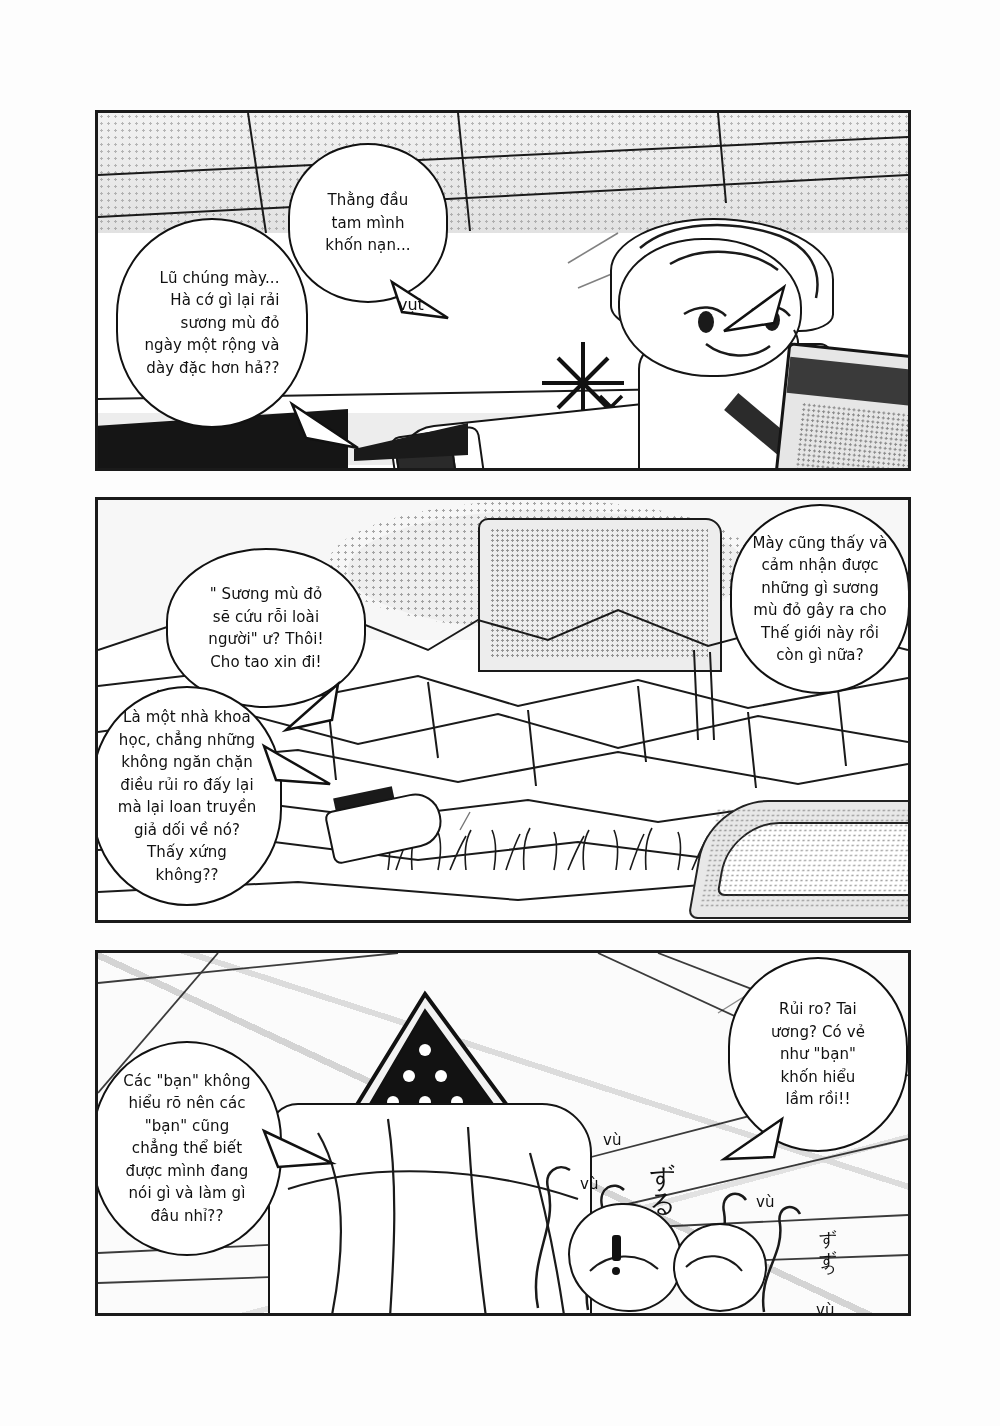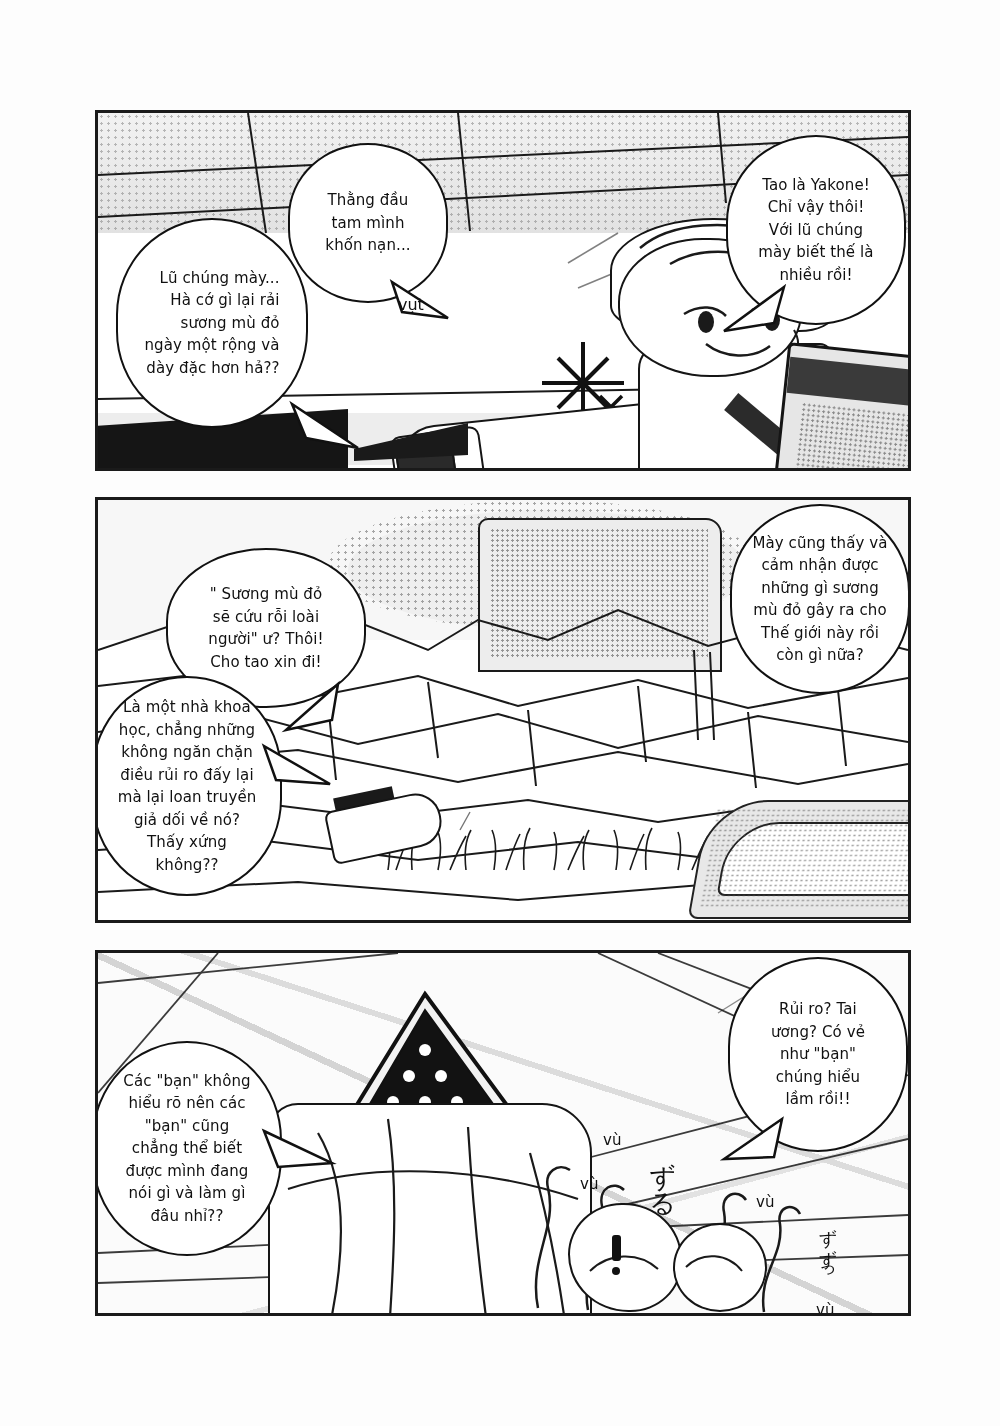--- a/index.html
+++ b/index.html
@@ -320,27 +320,20 @@
 
     <div class="balloon" style="left:190px; top:30px; width:160px; height:160px;">
       <div class="txt">Thằng đầu
 tam mình
 khốn nạn...</div>
     </div>
     <svg class="tail" style="left:290px;top:165px;width:70px;height:50px" viewBox="0 0 70 50">
       <path d="M4 4 L60 40 L14 34 Z" fill="#fff" stroke="#111" stroke-width="2.5"></path>
     </svg>
 
-    <div class="balloon" style="left:628px; top:22px; width:180px; height:190px;">
-      <div class="txt">Tao là Yakone!
-Chỉ vậy thôi!
-Với lũ chúng
-mày biết thế là
-nhiều rồi!</div>
-    </div>
     <svg class="tail" style="left:620px;top:170px;width:70px;height:60px" viewBox="0 0 70 60">
       <path d="M66 4 L6 48 L56 40 Z" fill="#fff" stroke="#111" stroke-width="2.5"></path>
     </svg>
 
     <div class="sfx" style="left:300px; top:182px; font-size:16px;">vụt</div>
   </div>
 
   <div class="panel" id="panel-2">
 
     <div class="art" id="p2-sky"></div>
@@ -395,21 +388,21 @@
     <div class="balloon" style="left:68px; top:48px; width:200px; height:160px;">
       <div class="txt">" Sương mù đỏ
 sẽ cứu rỗi loài
 người" ư? Thôi!
 Cho tao xin đi!</div>
     </div>
     <svg class="tail" style="left:180px;top:180px;width:70px;height:60px" viewBox="0 0 70 60">
       <path d="M60 4 L8 50 L54 40 Z" fill="#fff" stroke="#111" stroke-width="2.5"></path>
     </svg>
 
-    <div class="balloon" style="left:-6px; top:176px; width:190px; height:220px; border-radius:50% / 44%;">
+    <div class="balloon" style="left:-6px; top:186px; width:190px; height:220px; border-radius:50% / 44%;">
       <div class="txt small">Là một nhà khoa
 học, chẳng những
 không ngăn chặn
 điều rủi ro đấy lại
 mà lại loan truyền
 giả dối về nó?
 Thấy xứng
 không??</div>
     </div>
     <svg class="tail" style="left:160px;top:240px;width:80px;height:60px" viewBox="0 0 80 60">
@@ -507,21 +500,21 @@
 đâu nhỉ??</div>
     </div>
     <svg class="tail" style="left:160px;top:170px;width:80px;height:60px" viewBox="0 0 80 60">
       <path d="M6 8 L74 40 L20 44 Z" fill="#fff" stroke="#111" stroke-width="2.5"></path>
     </svg>
 
     <div class="balloon" style="left:630px; top:4px; width:180px; height:195px;">
       <div class="txt">Rủi ro? Tai
 ương? Có vẻ
 như "bạn"
-chúng hiểu
+khốn hiểu
 lầm rồi!!</div>
     </div>
     <svg class="tail" style="left:620px;top:160px;width:70px;height:60px" viewBox="0 0 70 60">
       <path d="M64 6 L6 46 L56 44 Z" fill="#fff" stroke="#111" stroke-width="2.5"></path>
     </svg>
 
     <div class="sfx" style="left:505px; top:178px; font-size:15px;">vù</div>
     <div class="sfx" style="left:482px; top:222px; font-size:15px;">vù</div>
     <div class="sfx" style="left:658px; top:240px; font-size:15px;">vù</div>
     <div class="sfx" style="left:718px; top:348px; font-size:15px;">vù</div>

